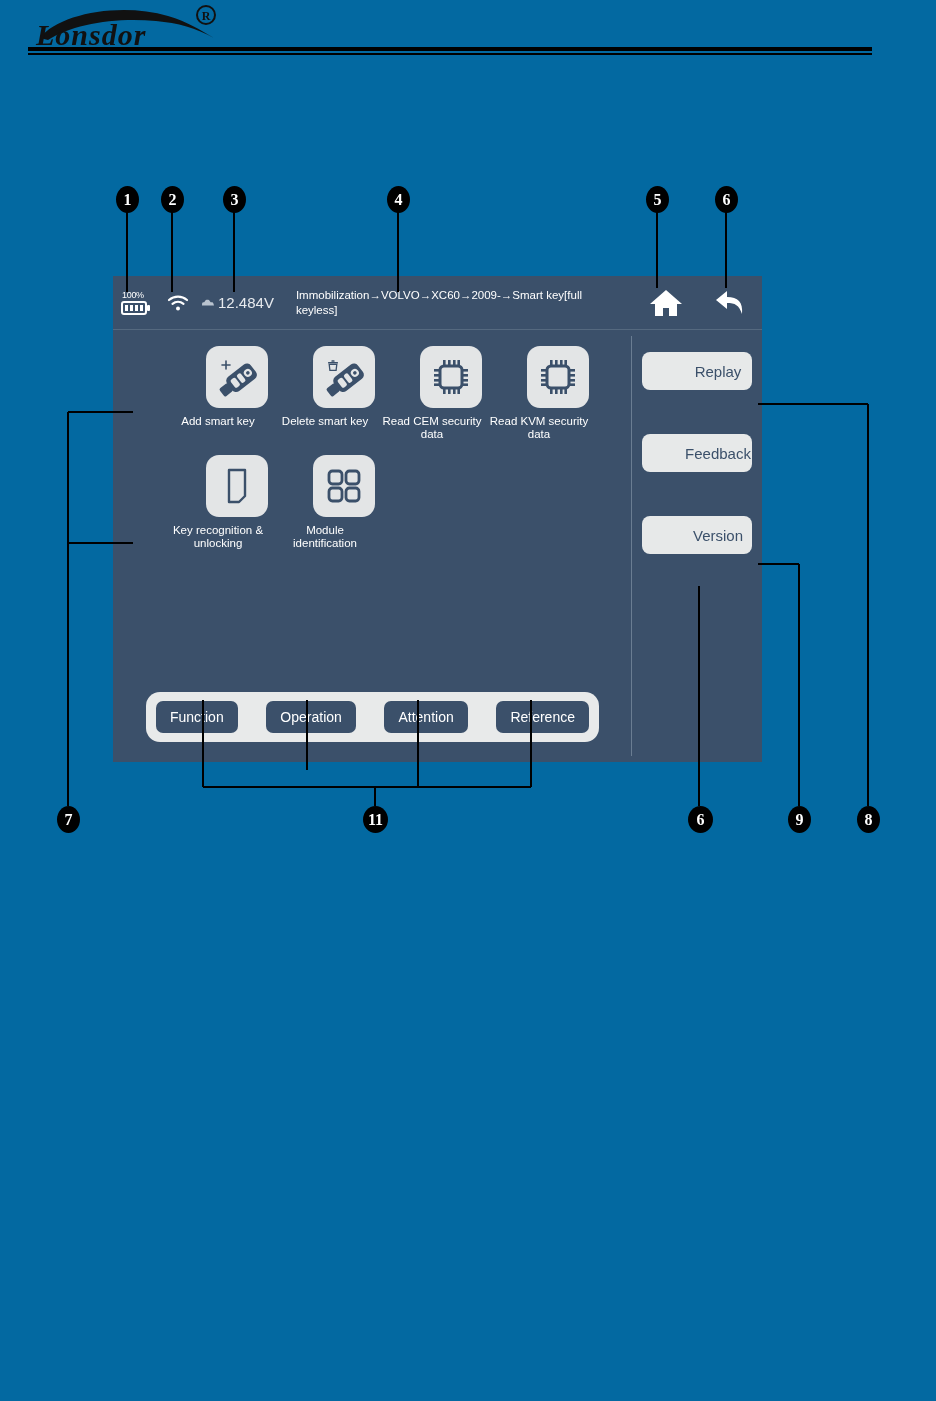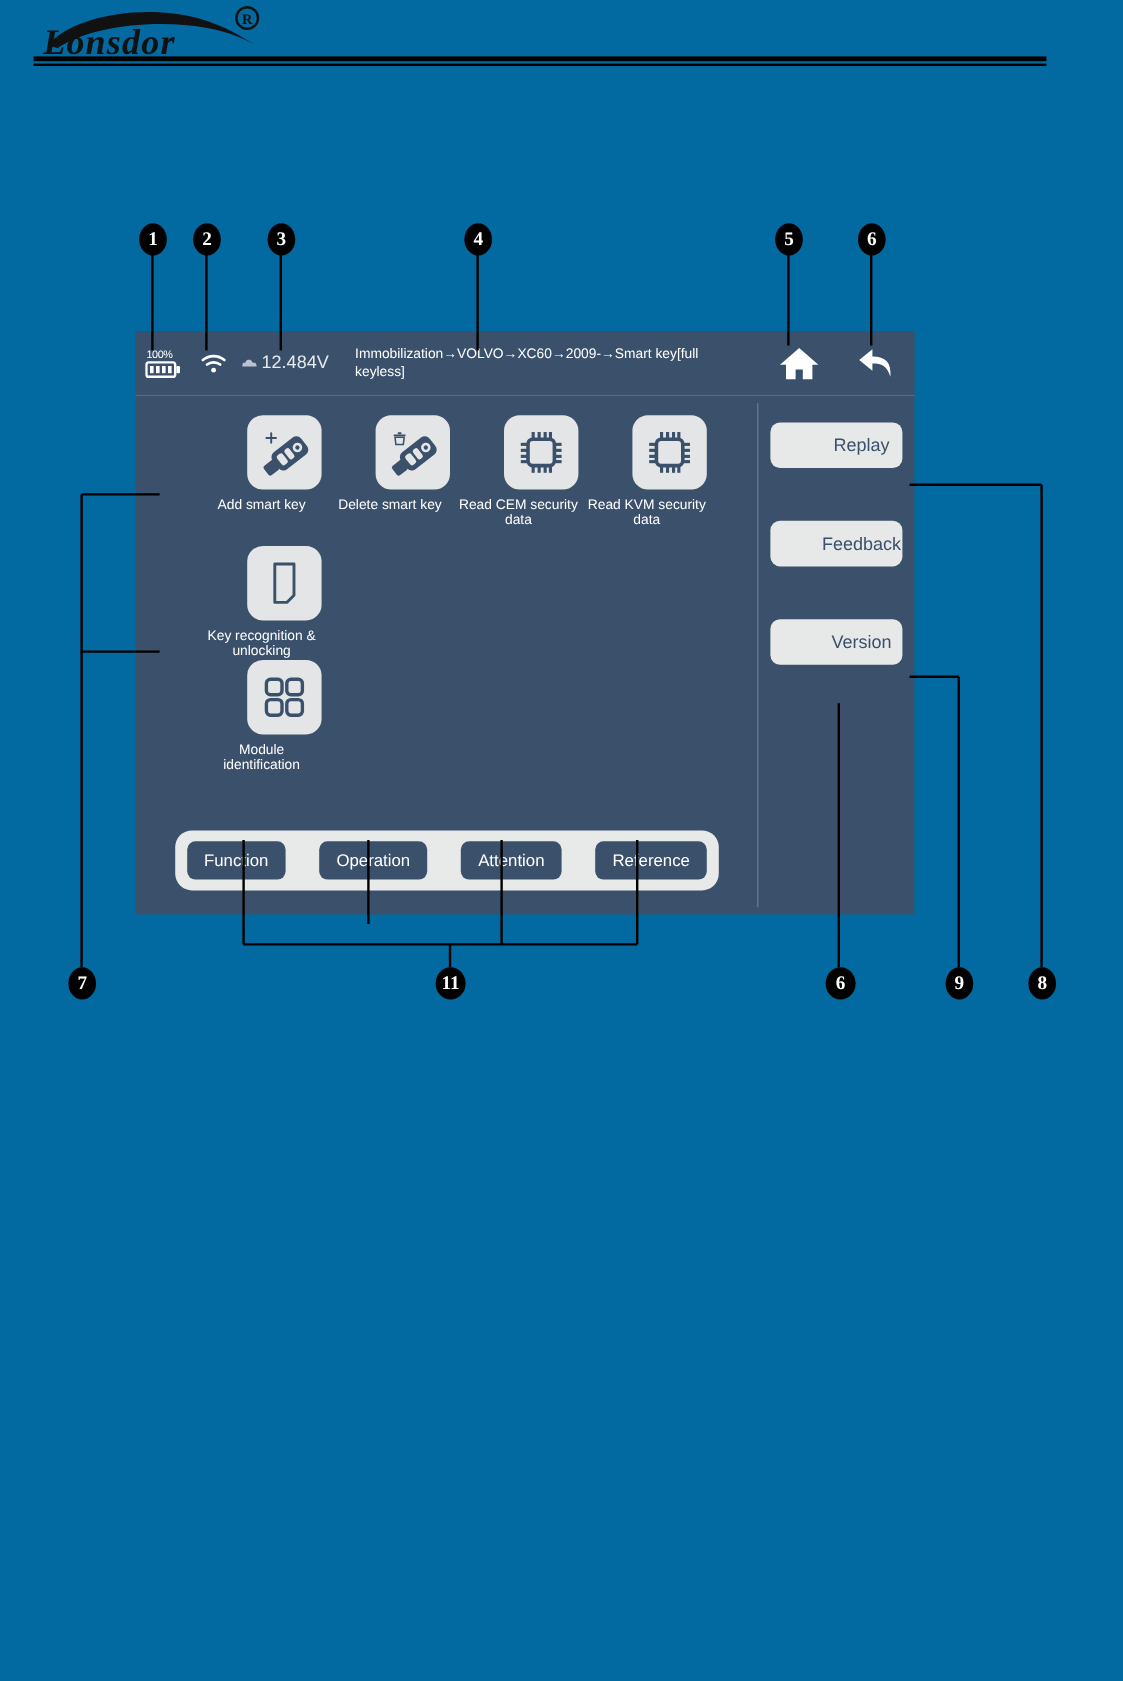--- a/index.html
+++ b/index.html
@@ -130,21 +130,21 @@
     justify-content: center;
   }
   .tile-label {
     margin-top: 7px;
     color: #ffffff;
     font-size: 11.5px;
     line-height: 13px;
     text-align: center;
     width: 100px;
   }
-  .grid-row.second { margin-top: 14px; flex-direction: column; }
+  .grid-row.second { margin-top: 14px; }
 
   
   #tabstrip {
     position: absolute;
     left: 33px; top: 362px;
     width: 453px; height: 50px;
     background: #e8eaea;
     border-radius: 14px;
     display: flex;
     align-items: center;

